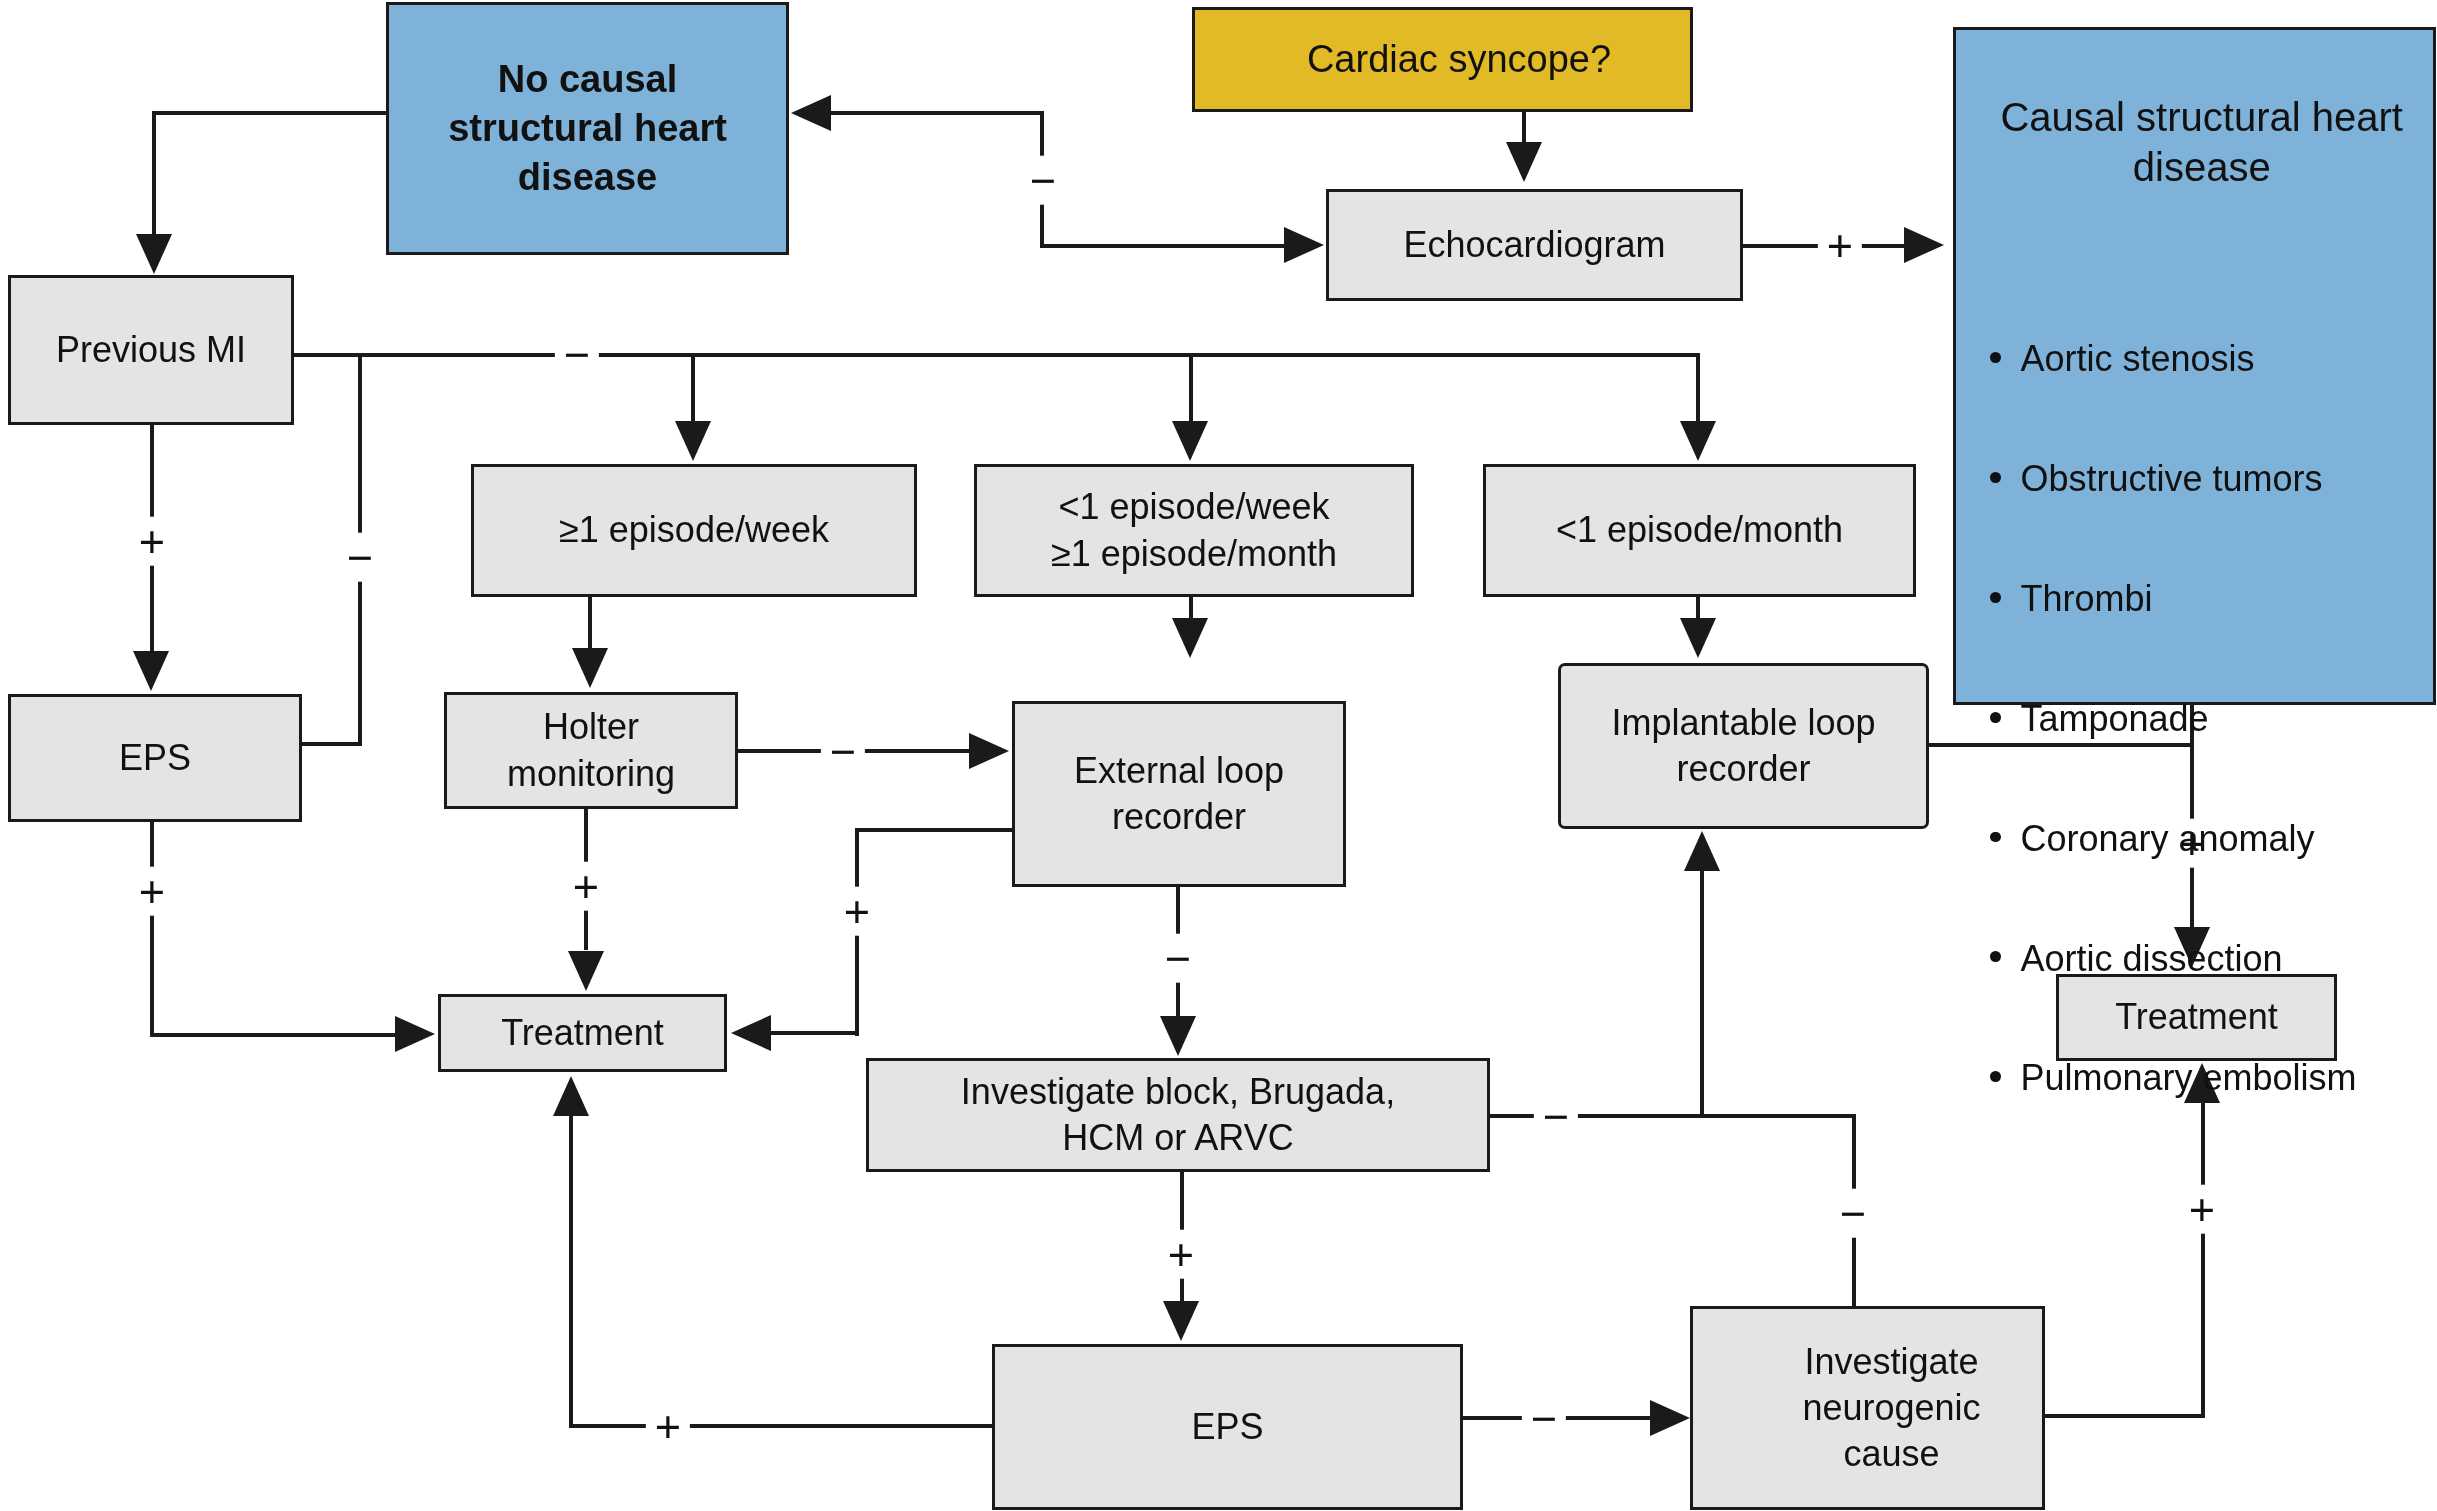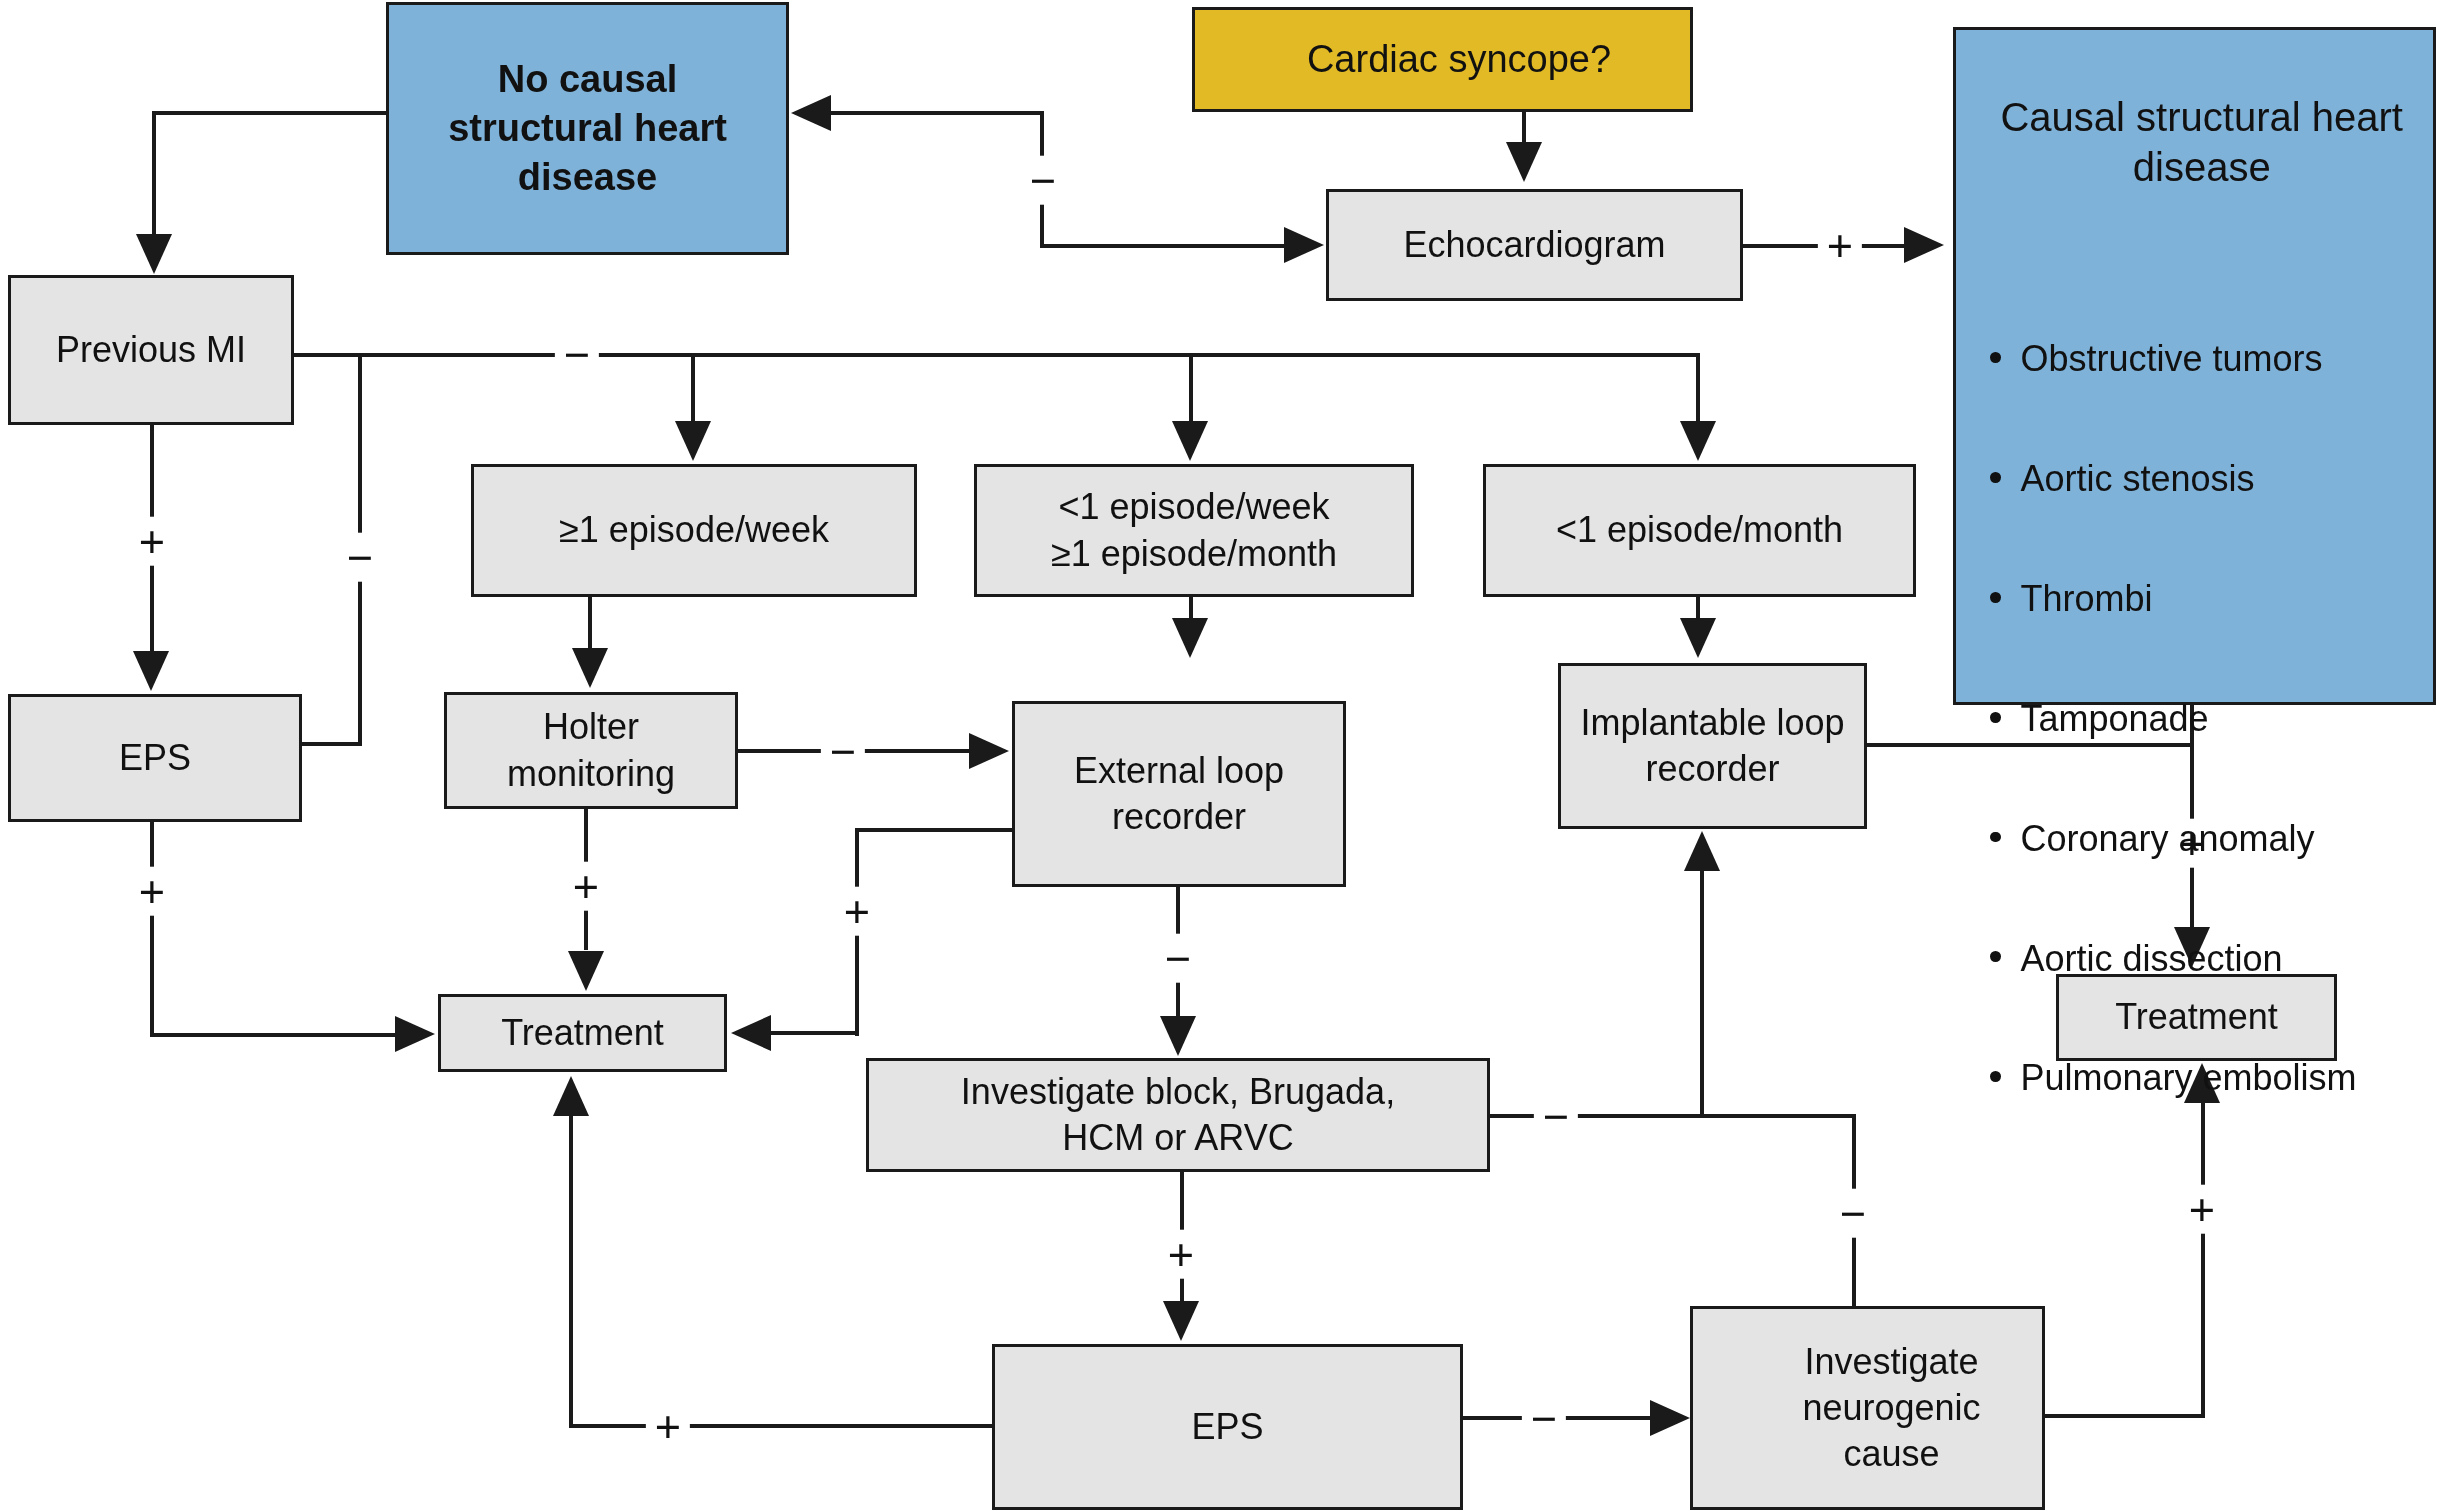--- a/index.html
+++ b/index.html
@@ -152,22 +152,22 @@
   </div>
 
   <div class="node" style="left:1326px;top:189px;width:417px;height:112px;">
     <span>Echocardiogram</span>
   </div>
 
   <div class="node blue" id="causal-box" style="left:1953px;top:27px;width:483px;height:678px;">
     <span class="cb-title">Causal structural heart
 disease</span>
     <ul>
+      <li><span>Aortic stenosis</span></li>
       <li><span>Obstructive tumors</span></li>
-      <li><span>Aortic stenosis</span></li>
       <li><span>Thrombi</span></li>
       <li><span>Tamponade</span></li>
       <li><span>Coronary anomaly</span></li>
       <li><span>Aortic dissection</span></li>
       <li><span>Pulmonary embolism</span></li>
     </ul>
   </div>
 
   <div class="node" style="left:8px;top:275px;width:286px;height:150px;">
     <span>Previous MI</span>
@@ -193,21 +193,21 @@
   <div class="node" style="left:444px;top:692px;width:294px;height:117px;">
     <span>Holter
 monitoring</span>
   </div>
 
   <div class="node" style="left:1012px;top:661px;width:334px;height:186px;margin-top:40px;">
     <span>External loop
 recorder</span>
   </div>
 
-  <div class="node" style="left:1558px;top:663px;width:309px;height:166px;">
+  <div class="node" style="left:1558px;top:663px;width:371px;height:166px;border-radius:7px;">
     <span>Implantable loop
 recorder</span>
   </div>
 
   <div class="node" style="left:438px;top:994px;width:289px;height:78px;">
     <span>Treatment</span>
   </div>
 
   <div class="node" style="left:866px;top:1058px;width:624px;height:114px;">
     <span>Investigate block, Brugada,

